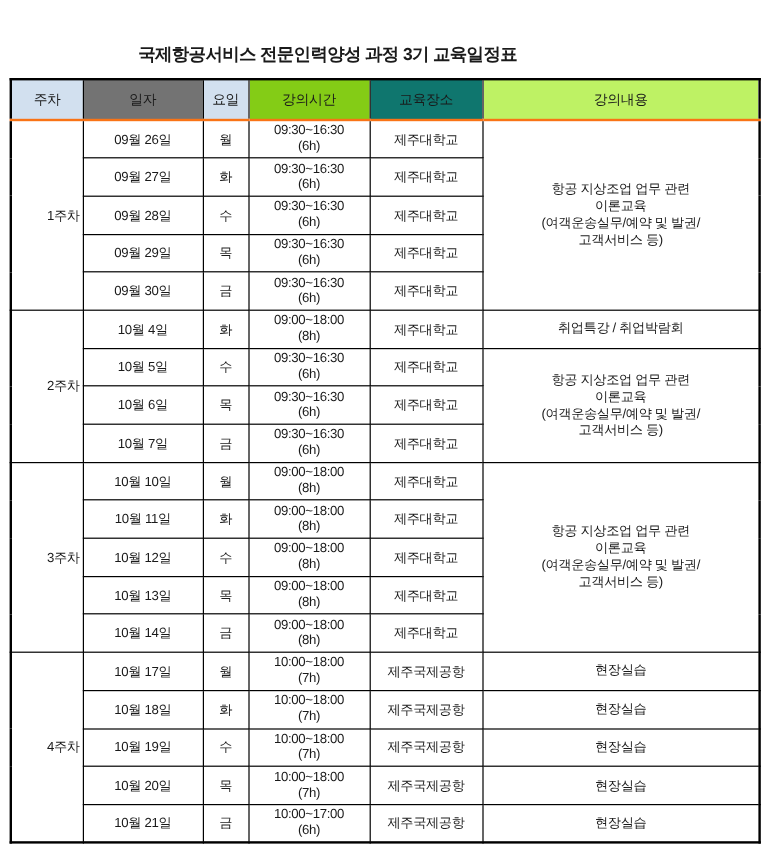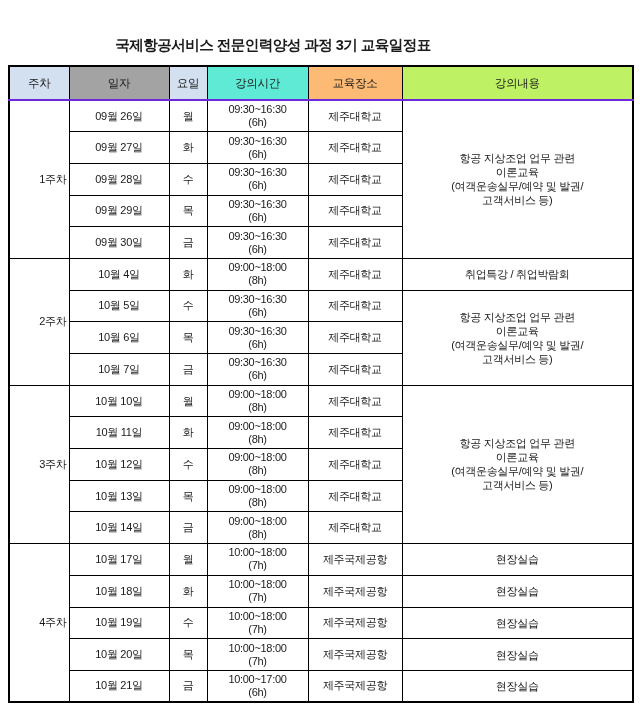--- a/index.html
+++ b/index.html
@@ -55,21 +55,21 @@
     font-size: 11px;
     letter-spacing: -0.3px;
     overflow: hidden;
   }
   .schedule thead tr {
     height: 34px;
   }
   .schedule thead th {
     font-weight: normal;
     font-size: 11.5px;
-    border-bottom: 2px solid #6d28d9;
+    border-bottom: 2px solid #f97316;
   }
   .schedule tbody tr {
     height: 31.7px;
   }
   .schedule td.week {
     font-size: 11px;
     padding-left: 27px;
   }
   .time-range, .time-hours {
     line-height: 13px;
@@ -91,24 +91,24 @@
       <col style="width:60px">
       <col style="width:100px">
       <col style="width:38px">
       <col style="width:101px">
       <col style="width:94px">
       <col style="width:231px">
     </colgroup>
     <thead>
       <tr>
         <th style="background: rgb(210, 224, 239);">주차</th>
-        <th style="background: #a3a3a3;">일자</th>
+        <th style="background: #737373;">일자</th>
         <th style="background: rgb(210, 224, 239);">요일</th>
-        <th style="background: #5eead4; margin-left: 24px;">강의시간</th>
-        <th style="background: #fdba74;">교육장소</th>
+        <th style="background: #84cc16; margin-left: 24px;">강의시간</th>
+        <th style="background: #0f766e;">교육장소</th>
         <th style="background: #bef264;">강의내용</th>
       </tr>
     </thead>
     <tbody>
         <tr>
           <td class="week" rowspan="5">1주차</td>
           <td>09월 26일</td>
           <td>월</td>
           <td>
             <div class="time-range">09:30~16:30</div>

